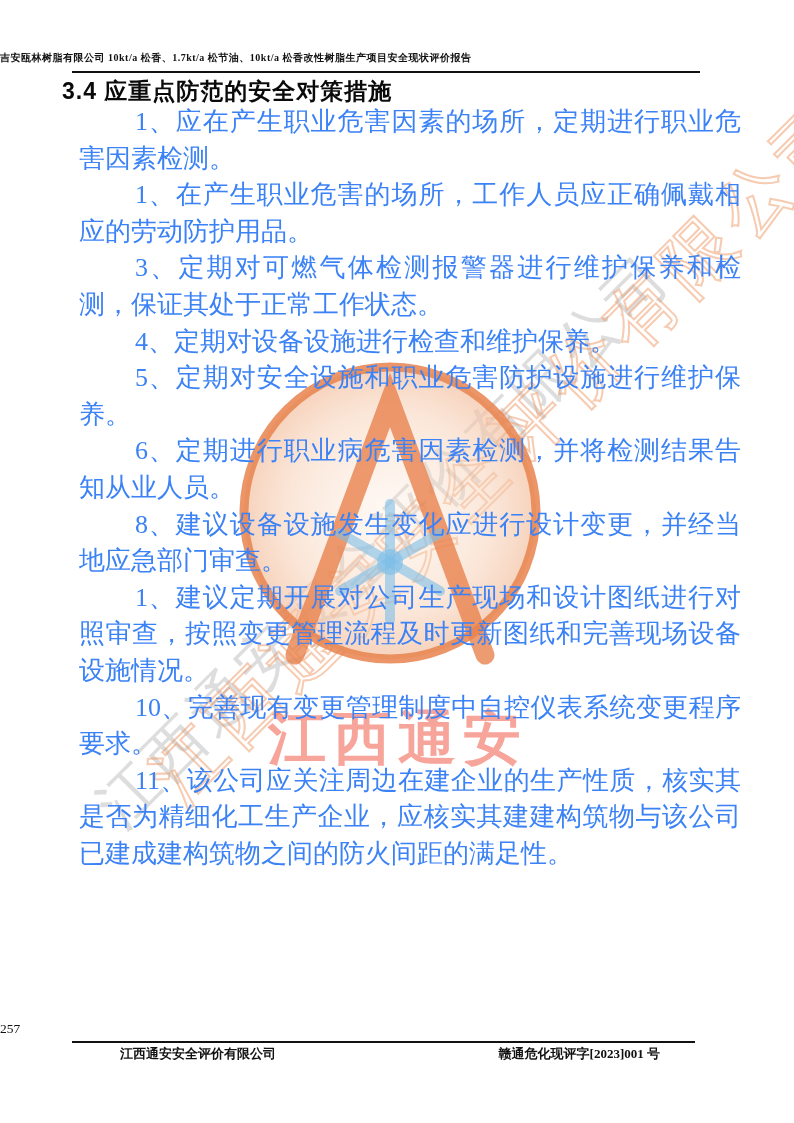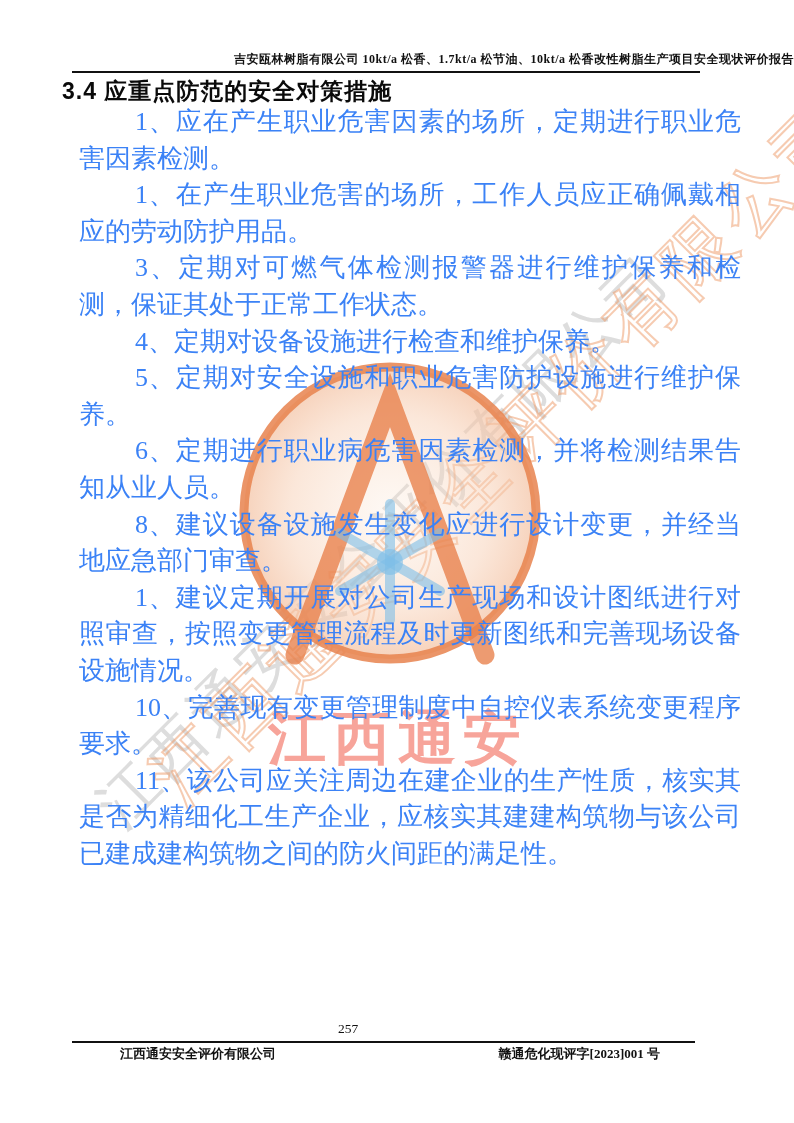--- a/index.html
+++ b/index.html
@@ -35,41 +35,41 @@
     left:268px;top:700px;width:520px;
     font-size:58px;font-weight:bold;letter-spacing:7px;white-space:nowrap;
     color:rgba(242,104,87,.6);
     font-family:"Liberation Serif","DejaVu Serif",serif;
     z-index:3;
   }
   
   .content{position:relative;z-index:10;}
   .header-title{
     position:absolute;left:0;top:51px;width:794px;
-    text-align:right;font-size:12px;font-weight:bold;
+    text-align:left;font-size:10px;font-weight:bold;
     letter-spacing:.5px;color:#111;
   }
   .header-rule{
     position:absolute;left:72px;top:71px;width:628px;height:2px;
     background:#111;
   }
   .section-heading{
     position:absolute;left:62px;top:76px;margin:0;
     font-family:"Liberation Sans","DejaVu Sans",sans-serif;
     font-size:23px;font-weight:700;color:#0a0a0a;letter-spacing:1px;
   }
   .body-text{
     position:absolute;left:79px;top:104px;width:662px;
     font-size:26px;line-height:36.6px;text-align:justify;
     color:#3b82f6;
   }
   .body-text p{margin:0;text-indent:2.15em;}
   .page-number{
     position:absolute;left:0;top:1021px;width:696px;
-    text-align:center;font-size:13.5px;color:#111;
+    text-align:left;font-size:13.5px;color:#111;
   }
   .footer-rule{
     position:absolute;left:72px;top:1041px;width:623px;height:2px;
     background:#111;
   }
   .footer-row{
     position:absolute;left:62px;top:1045px;width:662px;height:20px;
     font-size:13px;font-weight:bold;color:#111;
   }
   .footer-company{position:absolute;left:58px;top:0;}

